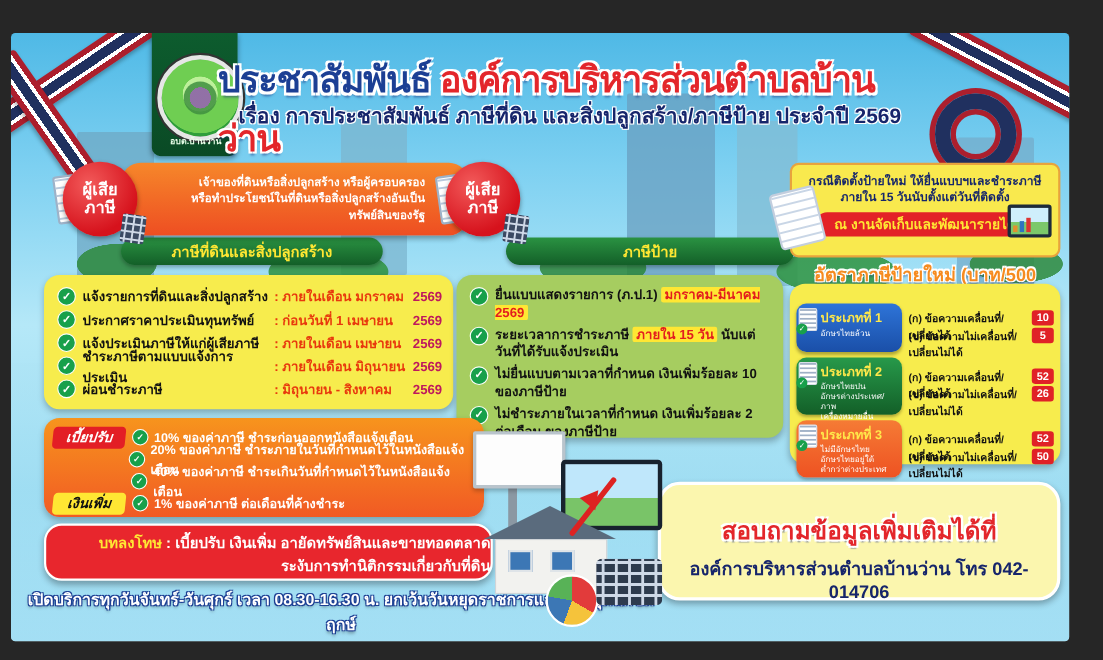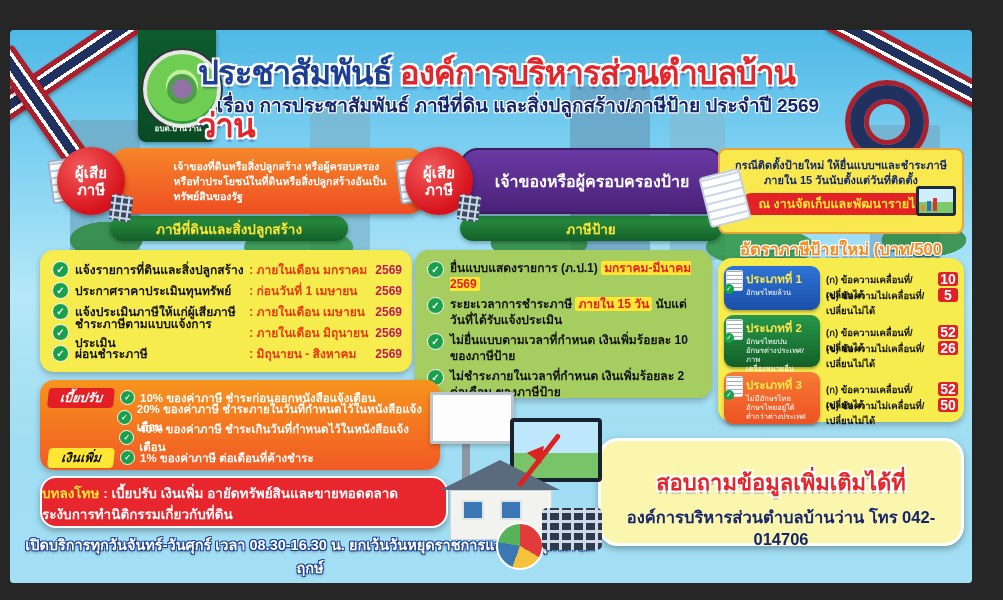--- a/index.html
+++ b/index.html
@@ -37,21 +37,21 @@
   
   .badge{width:68px;height:68px;border-radius:50%;background:radial-gradient(circle at 35% 30%,#f25a5a,#d6121c 70%);
          color:#fff;font-weight:bold;font-size:15px;display:flex;flex-direction:column;align-items:center;justify-content:center;
          line-height:17px;box-shadow:0 2px 5px rgba(0,0,0,.4);z-index:5;text-align:center}
   .doc-icon{width:34px;height:40px;background:#fff;border:2px solid #9db2c8;border-radius:3px;z-index:4;
             background-image:linear-gradient(#b9c9dd 2px,transparent 2px);background-size:100% 7px;background-position:0 8px;transform:rotate(-8deg)}
   .calc-icon{width:22px;height:26px;background:#3b4a63;border-radius:3px;z-index:6;
              background-image:linear-gradient(#cfd9e8 2px,transparent 2px),linear-gradient(90deg,#cfd9e8 2px,transparent 2px);
              background-size:7px 7px;background-position:3px 8px;transform:rotate(8deg)}
   .payer-box{border-radius:18px;color:#fff;font-weight:bold;display:flex;align-items:center;justify-content:center;
-             text-align:left;box-shadow:0 3px 5px rgba(0,0,0,.3);z-index:3}
+             text-align:right;box-shadow:0 3px 5px rgba(0,0,0,.3);z-index:3}
   .orange-box{background:linear-gradient(180deg,#f6872a,#ee4e22);font-size:10.5px;line-height:15px;white-space:pre-line}
   .purple-box{background:linear-gradient(180deg,#6a3aa4,#4a2178);font-size:16px;border:2px solid #3c1b62}
   .tax-pill{border-radius:13px;background:linear-gradient(180deg,#2a9242,#135f28);color:#ffe733;font-weight:bold;
             font-size:13.5px;display:flex;align-items:center;justify-content:center;z-index:2;box-shadow:0 2px 4px rgba(0,0,0,.3)}
   
   .notice{left:708px;top:118px;width:246px;height:86px;background:#f9e94e;border:2px solid #e8a33d;border-radius:8px;
           z-index:3;text-align:center;font-weight:bold;color:#17276b;font-size:11px;line-height:15px;padding-top:8px;box-sizing:border-box}
   .notice-pill{margin:5px auto 0;width:200px;height:22px;border-radius:11px;background:#e32227;color:#ffe733;
                font-size:12.5px;display:flex;align-items:center;justify-content:center}
   .monitor-icon{position:absolute;right:6px;top:36px;width:40px;height:30px;background:#1d2b3a;border-radius:3px;padding:3px;box-sizing:border-box}
@@ -70,48 +70,48 @@
   .tl-wrap{left:30px;top:220px;width:372px;height:122px;padding:9px 10px 0 12px;box-sizing:border-box}
   .tl-row{display:flex;align-items:center;height:21px;font-weight:bold;font-size:12px}
   .tl-label{color:#111;width:178px}
   .tl-value{color:#e8380d;width:122px}
   .tl-year{color:#be185d;width:34px;text-align:right}
   .sp-wrap{left:405px;top:220px;width:297px;height:148px;padding:10px 12px 0 12px;box-sizing:border-box}
   .sp-item{display:flex;align-items:flex-start;font-weight:bold;font-size:12px;color:#111;line-height:16px;margin-bottom:4px}
   .sp-item .check-icon{margin-top:1px}
   .hl{background:#ffe733;color:#e31e1e;padding:0 3px;border-radius:2px}
   
-  .rt-wrap{left:708px;top:228px;width:246px;height:164px;padding:8px 6px;box-sizing:border-box}
+  .rt-wrap{left:708px;top:228px;width:246px;height:164px;padding:18px 6px;box-sizing:border-box}
   .cat-row{display:flex;align-items:stretch;margin-bottom:5px}
   .cat-box{width:96px;border-radius:9px;color:#fff;padding:4px 4px 4px 22px;box-sizing:border-box;position:relative;box-shadow:0 2px 3px rgba(0,0,0,.3)}
   .cat-name{color:#ffe84a;font-weight:bold;font-size:11.5px}
   .cat-desc{font-size:7.5px;line-height:9px;white-space:pre-line}
   .clip-icon{position:absolute;left:2px;top:4px;width:15px;height:19px;background:#fff;border:1.5px solid #d8dee8;border-radius:2px;
              background-image:linear-gradient(#9fb0c6 1.5px,transparent 1.5px);background-size:100% 4px;background-position:0 4px}
   .clip-check{position:absolute;left:-3px;bottom:-4px;width:10px;height:10px;border-radius:50%;background:#18a04b;color:#fff;
               font-size:7px;display:flex;align-items:center;justify-content:center}
   .cat-items{flex:1;display:flex;flex-direction:column;justify-content:center;padding-left:6px}
   .cat-line{display:flex;align-items:flex-start;font-size:9.5px;font-weight:bold;color:#111;height:16px}
   .cat-line-text{flex:1}
-  .rate-chip{width:20px;height:14px;border-radius:3px;background:#e02127;color:#fff;font-size:14px;font-weight:bold;
+  .rate-chip{width:20px;height:14px;border-radius:3px;background:#e02127;color:#fff;font-size:10px;font-weight:bold;
              display:flex;align-items:center;justify-content:center}
   
   .sur-wrap{left:30px;top:350px;width:400px;height:90px;border-radius:14px;background:linear-gradient(180deg,#f7941d,#f15a24);
             padding:8px 8px 0 8px;box-sizing:border-box;box-shadow:0 3px 6px rgba(0,0,0,.25)}
   .sur-row{display:flex;align-items:center;height:19px;margin-bottom:1px}
   .sur-label{width:62px;margin-right:6px;text-align:center;font-weight:bold;font-size:12.5px;font-style:italic;
              border-radius:4px;padding:0 2px;transform:skewX(-6deg)}
   .sur-label.red{background:#e31e25;color:#fff}
   .sur-label.yellow{background:#ffe733;color:#111}
   .sur-label.none{visibility:hidden}
   .sur-text{color:#fff;font-weight:bold;font-size:11.5px}
   .sur-row .check-icon{flex:0 0 13px;width:13px;height:13px;font-size:8px;margin-right:5px}
   
   .pen-wrap{left:30px;top:446px;width:408px;height:52px;background:#e8262d;border:2px solid #fff;border-radius:16px;
-            box-sizing:border-box;text-align:left;color:#fff;font-weight:bold;font-size:13.5px;line-height:21px;padding-top:5px;
+            box-sizing:border-box;text-align:right;color:#fff;font-weight:bold;font-size:13.5px;line-height:21px;padding-top:5px;
             box-shadow:0 3px 6px rgba(0,0,0,.3)}
   .pen-label{color:#ffe733}
   
   .hours{left:10px;top:503px;width:580px;text-align:center;color:#fff;font-weight:bold;font-size:14.5px;
          text-shadow:-1px -1px 0 #1c3f94,1px -1px 0 #1c3f94,-1px 1px 0 #1c3f94,1px 1px 0 #1c3f94,0 2px 3px rgba(0,0,0,.4)}
   
   .contact{left:588px;top:408px;width:366px;height:108px;background:#fbf6ae;border-radius:20px;border:3px solid #fff;
            box-sizing:border-box;text-align:center;box-shadow:0 3px 6px rgba(0,0,0,.3);padding-top:24px}
   .contact-title{font-size:22px;font-weight:bold;color:#e3262b;
            text-shadow:-2px -2px 0 #fff,2px -2px 0 #fff,-2px 2px 0 #fff,2px 2px 0 #fff,0 3px 1px rgba(20,40,120,.4)}
@@ -171,21 +171,20 @@
 หรือทำประโยชน์ในที่ดินหรือสิ่งปลูกสร้างอันเป็น
 ทรัพย์สินของรัฐ</div>
   <div class="abs tax-pill" style="left:100px;top:186px;width:238px;height:25px">ภาษีที่ดินและสิ่งปลูกสร้าง</div>
 
   <div class="abs doc-icon" style="left:388px;top:128px"></div>
   <div class="abs badge" style="left:395px;top:117px">
     <span>ผู้เสีย</span>
     <span>ภาษี</span>
   </div>
   <div class="abs calc-icon" style="left:448px;top:165px"></div>
-  <div class="abs payer-box purple-box" style="left:450px;top:118px;width:260px;height:62px">เจ้าของหรือผู้ครอบครองป้าย</div>
   <div class="abs tax-pill" style="left:450px;top:186px;width:262px;height:25px">ภาษีป้าย</div>
 
   <div class="abs notice">
     <div class="clipboard-pen"></div>
     <div>กรณีติดตั้งป้ายใหม่ ให้ยื่นแบบฯและชำระภาษี</div>
     <div>ภายใน 15 วันนับตั้งแต่วันที่ติดตั้ง</div>
     <div class="notice-pill">ณ งานจัดเก็บและพัฒนารายได้</div>
     <div class="monitor-icon">
         <div class="scr">
           <i class="b1"></i>

